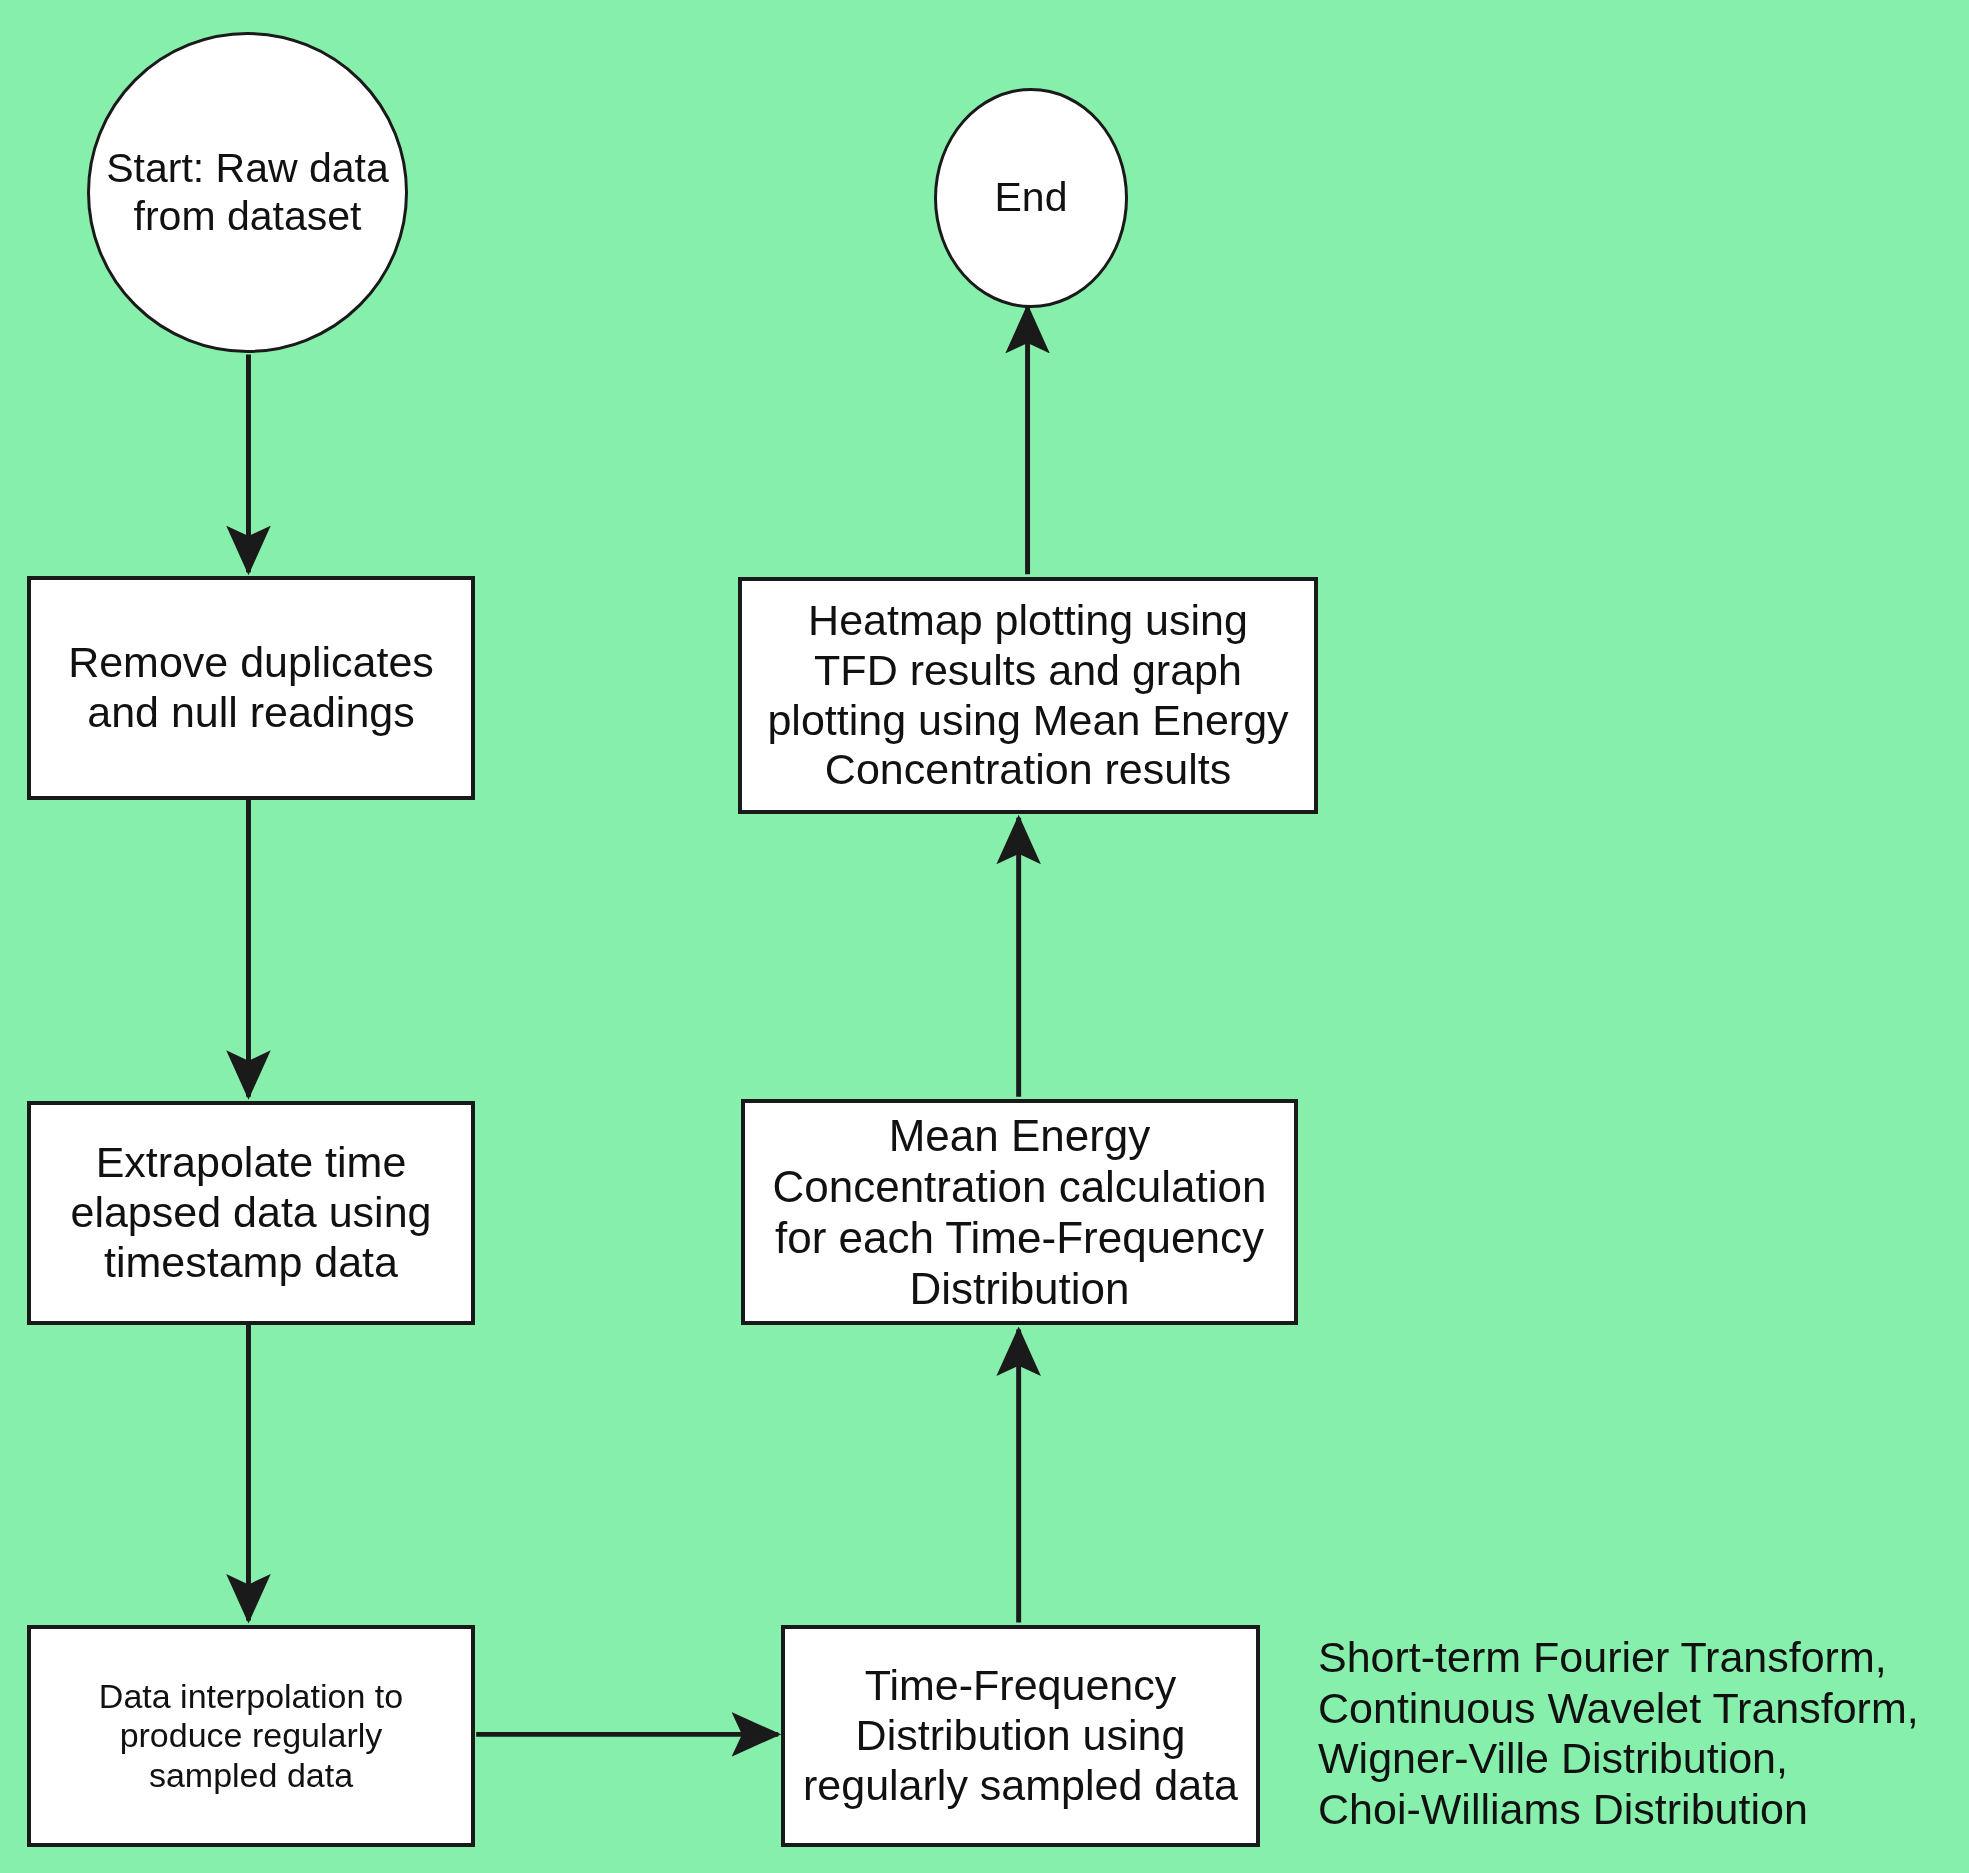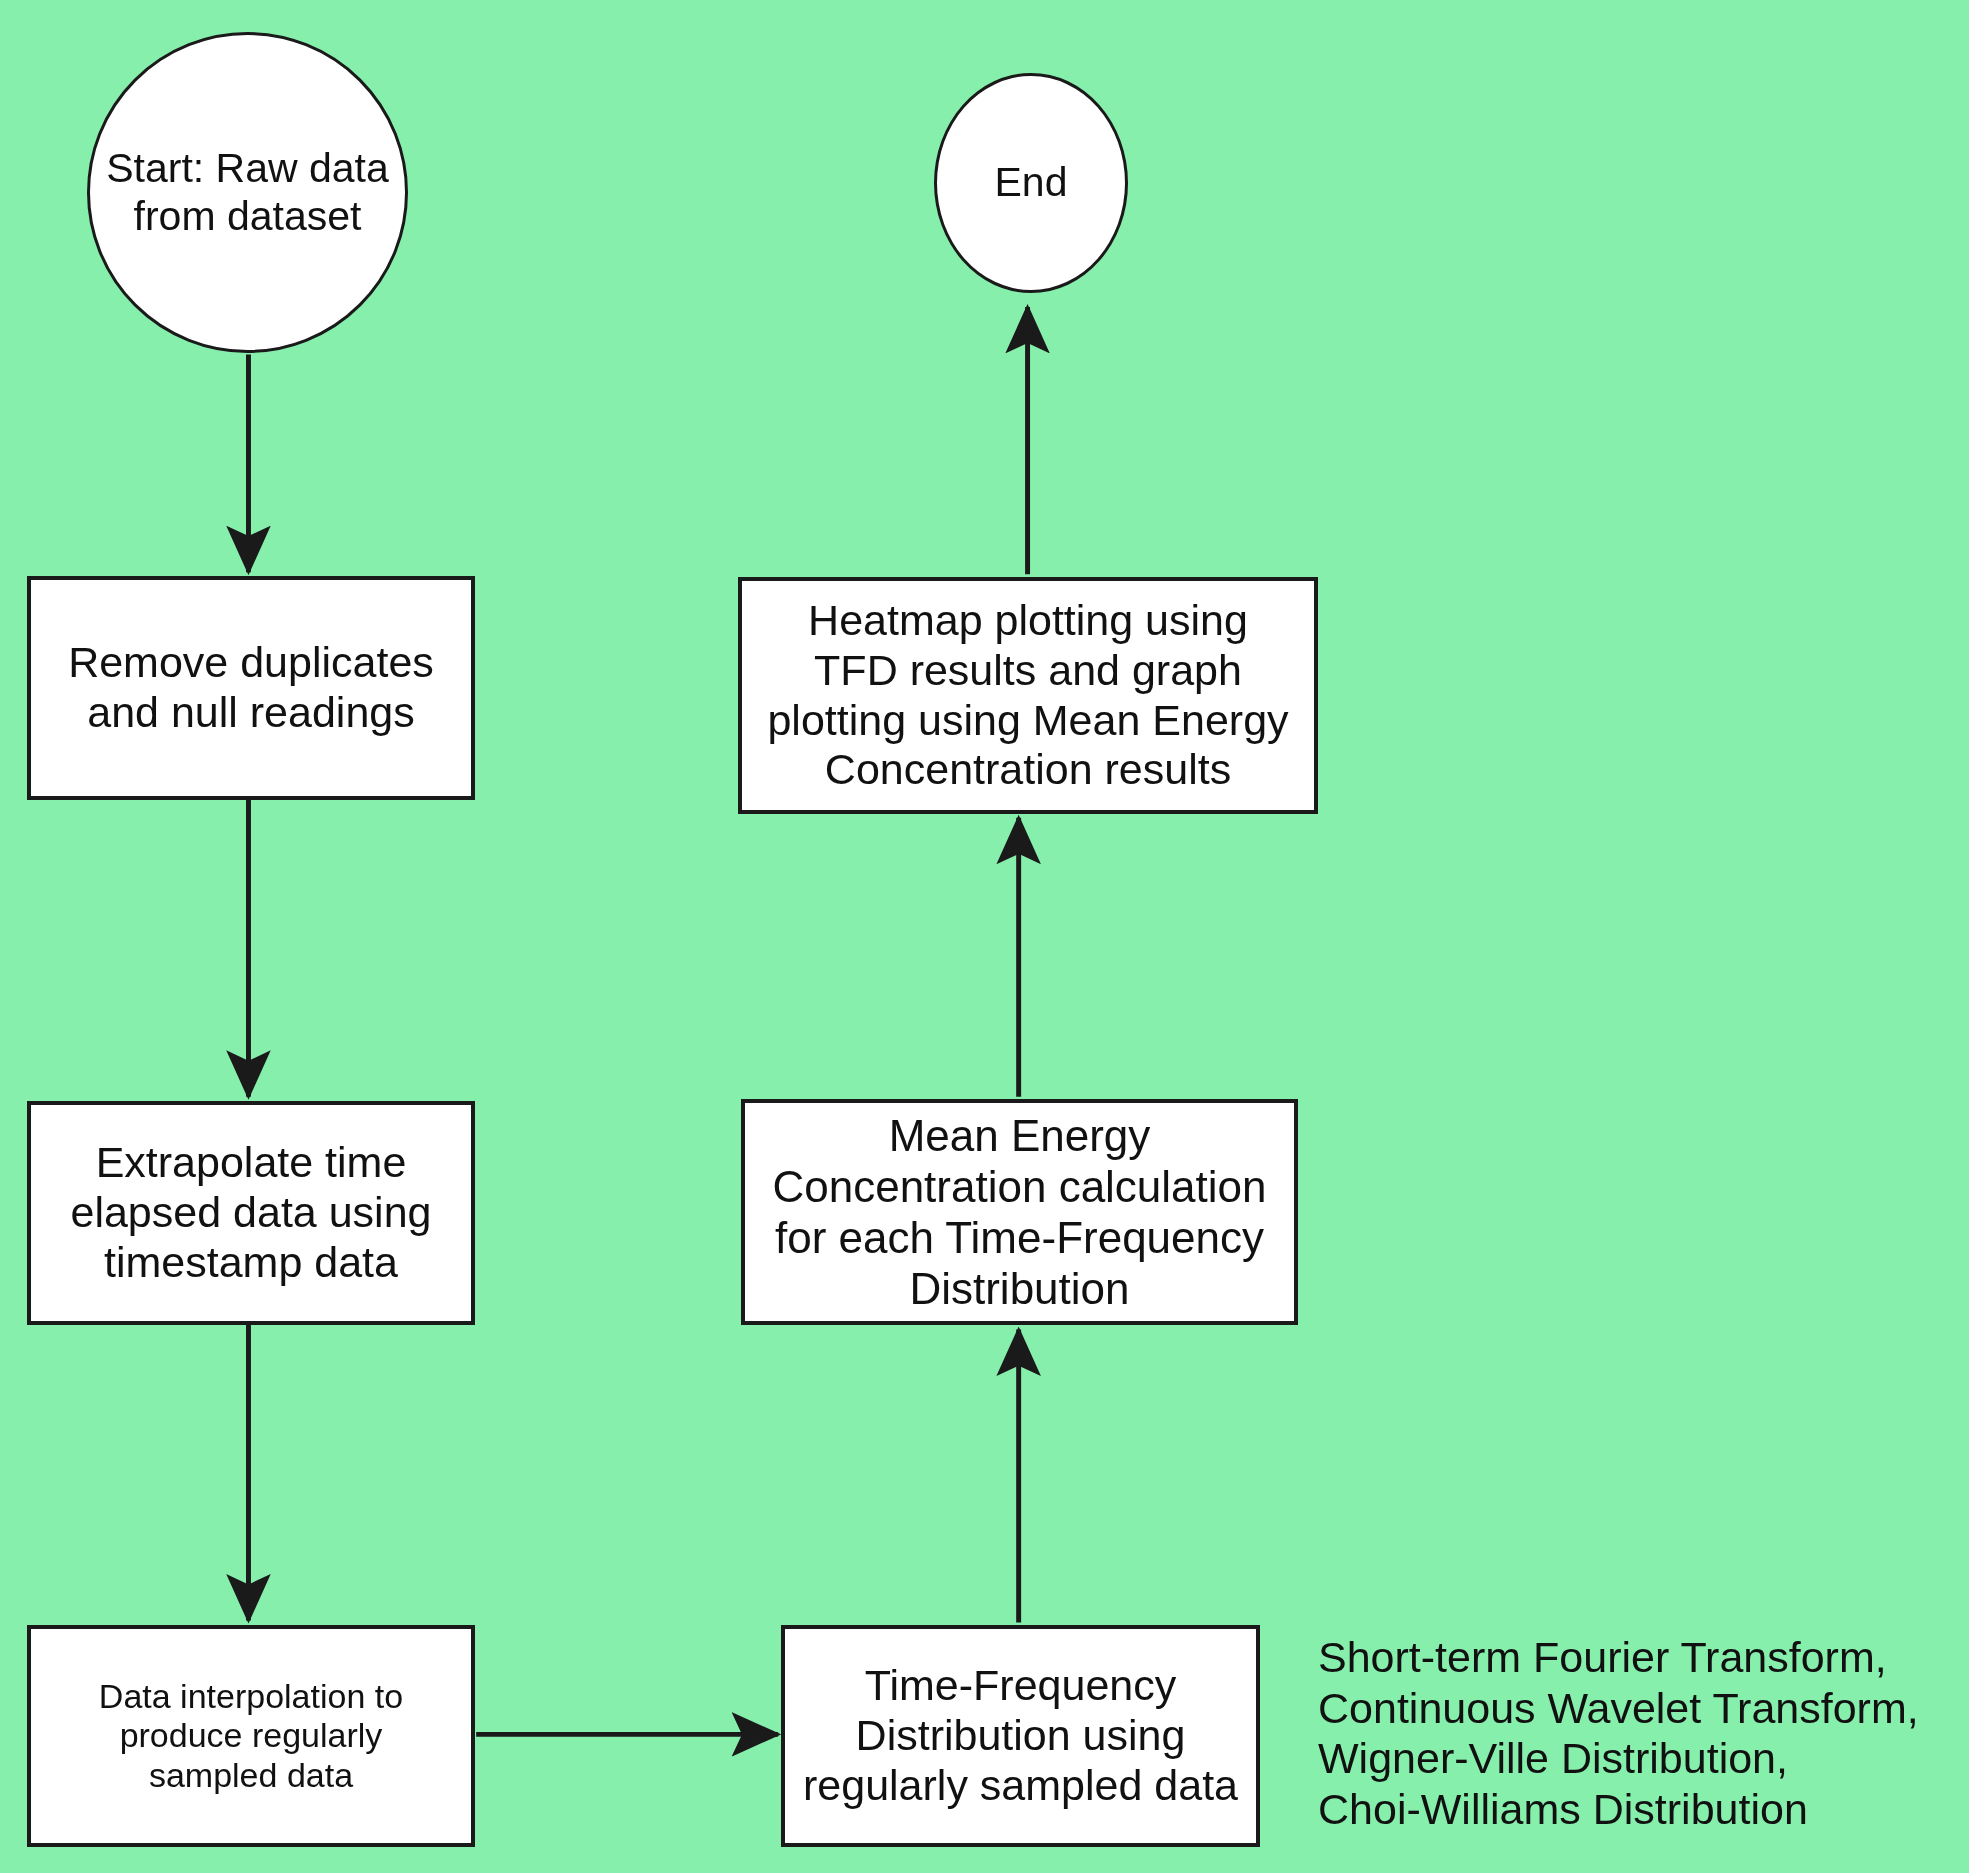--- a/index.html
+++ b/index.html
@@ -40,21 +40,21 @@
     line-height: 1.16;
     white-space: pre-line;
     padding: 0 6px;
   }
   
   #node-start {
     left: 87px; top: 32px; width: 321px; height: 321px;
     font-size: 41px;
   }
   #node-end {
-    left: 934px; top: 73px; width: 194px; height: 220px;
+    left: 934px; top: 88px; width: 194px; height: 220px;
     font-size: 41px;
   }
   #node-remove-duplicates {
     left: 27px; top: 576px; width: 448px; height: 224px;
     font-size: 43px;
   }
   #node-extrapolate {
     left: 27px; top: 1101px; width: 448px; height: 224px;
     font-size: 43px;
   }

